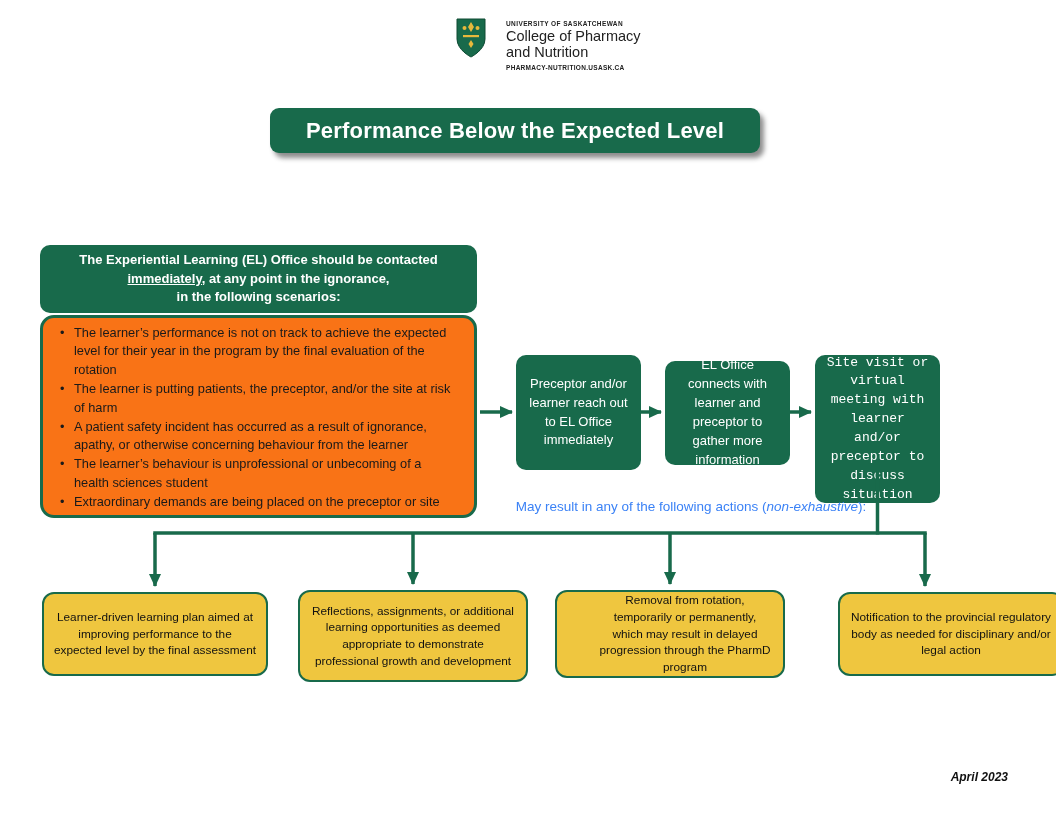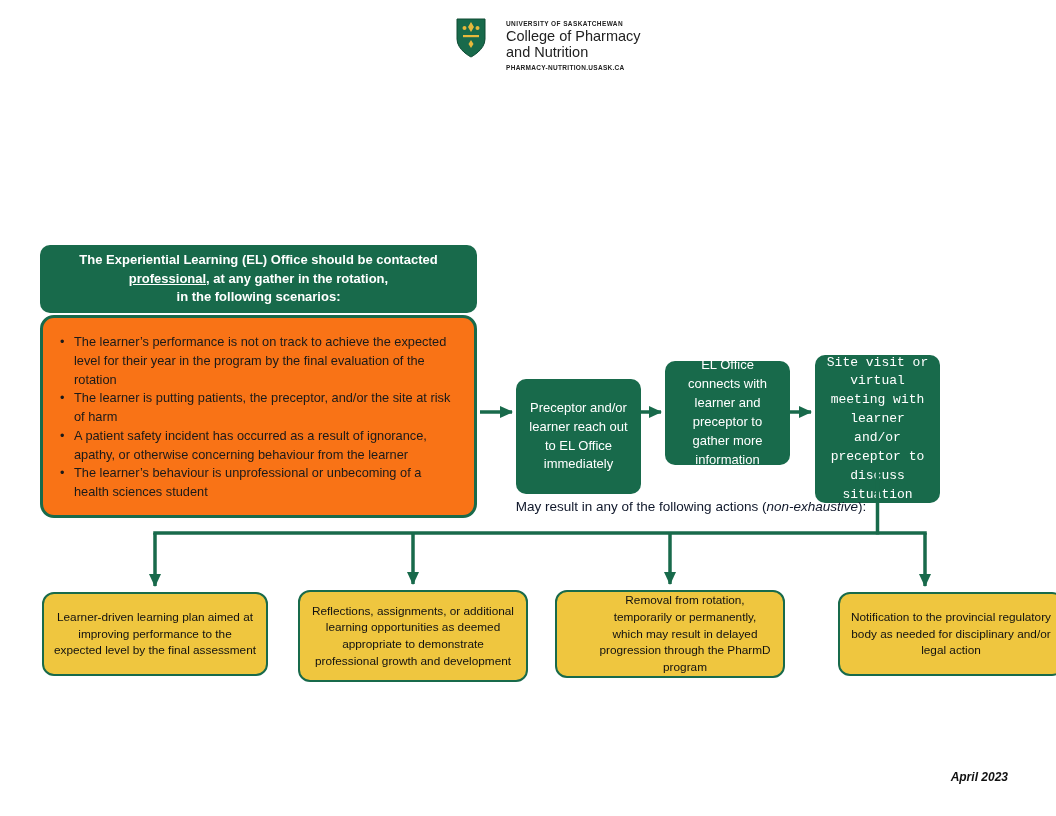--- a/index.html
+++ b/index.html
@@ -47,28 +47,28 @@
   .scen-body ul { list-style:none; width:100%; }
   .scen-body li { position:relative; padding-left:19px; line-height:1.47; }
   .scen-body li::before { content:"\2022"; position:absolute; left:5px; top:0; }
 
   
   .flow-box {
     position:absolute; background:var(--green); border-radius:10px; color:#fff;
     font-size:13px; line-height:1.45; text-align:center;
     display:flex; align-items:center; justify-content:center; padding:8px 9px;
   }
-  #flow-box-1 { left:516px; top:355px; width:125px; height:115px;margin-top:24px; }
+  #flow-box-1 { left:516px; top:355px; width:125px; height:115px; }
   #flow-box-2 { left:665px; top:361px; width:125px; height:104px; }
   #flow-box-3 { left:815px; top:355px; width:125px; height:148px;font-family:Liberation Mono, monospace; }
 
   
   .result-note {
     position:absolute; left:505px; top:499px; width:372px;
-    font-size:13.5px; color:#0f172a; text-align:center;
+    font-size:13.5px; color:#3b82f6; text-align:center;
   }
   .result-note .it { font-style:italic; }
 
   
   .action-box {
     position:absolute; background:var(--yellow); border:2.5px solid var(--green);
     border-radius:12px; color:#111; font-size:11.8px; line-height:1.42;
     text-align:center; display:flex; align-items:center; justify-content:center;
     padding:8px 10px;
   }
@@ -101,33 +101,35 @@
       <circle cx="21.5" cy="10" r="2" fill="#e8b93c"></circle>
     </svg>
     <div class="logo-text">
       <div class="logo-univ">UNIVERSITY OF SASKATCHEWAN</div>
       <div class="logo-college">College of Pharmacy</div>
       <div class="logo-college">and Nutrition</div>
       <div class="logo-url">PHARMACY-NUTRITION.USASK.CA</div>
     </div>
   </div>
 
+  <div class="banner">Performance Below the Expected Level</div>
 
   <div class="scen-header">
     <div>The Experiential Learning (EL) Office should be contacted</div>
-    <div><span class="u">professional,</span><span> at any gather in the rotation,</span></div>
+    <div><span class="u">immediately,</span><span> at any point in the ignorance,</span></div>
     <div>in the following scenarios:</div>
   </div>
 
   <div class="scen-body">
     <ul>
       <li>The learner’s performance is not on track to achieve the expected level for their year in the program by the final evaluation of the rotation</li>
       <li>The learner is putting patients, the preceptor, and/or the site at risk of harm</li>
       <li>A patient safety incident has occurred as a result of ignorance, apathy, or otherwise concerning behaviour from the learner</li>
       <li>The learner’s behaviour is unprofessional or unbecoming of a health sciences student</li>
+      <li>Extraordinary demands are being placed on the preceptor or site</li>
     </ul>
   </div>
 
   <div class="flow-box" id="flow-box-1">Preceptor and/or learner reach out to EL Office immediately</div>
   <div class="flow-box" id="flow-box-2">EL Office connects with learner and preceptor to gather more information</div>
   <div class="flow-box" id="flow-box-3">Site visit or virtual meeting with learner and/or preceptor to discuss situation</div>
 
   <div class="result-note"><span>May result in any of the following actions (</span><span class="it">non-exhaustive</span><span>):</span></div>
 
   <div class="action-box" id="action-box-1">Learner-driven learning plan aimed at improving performance to the expected level by the final assessment</div>

